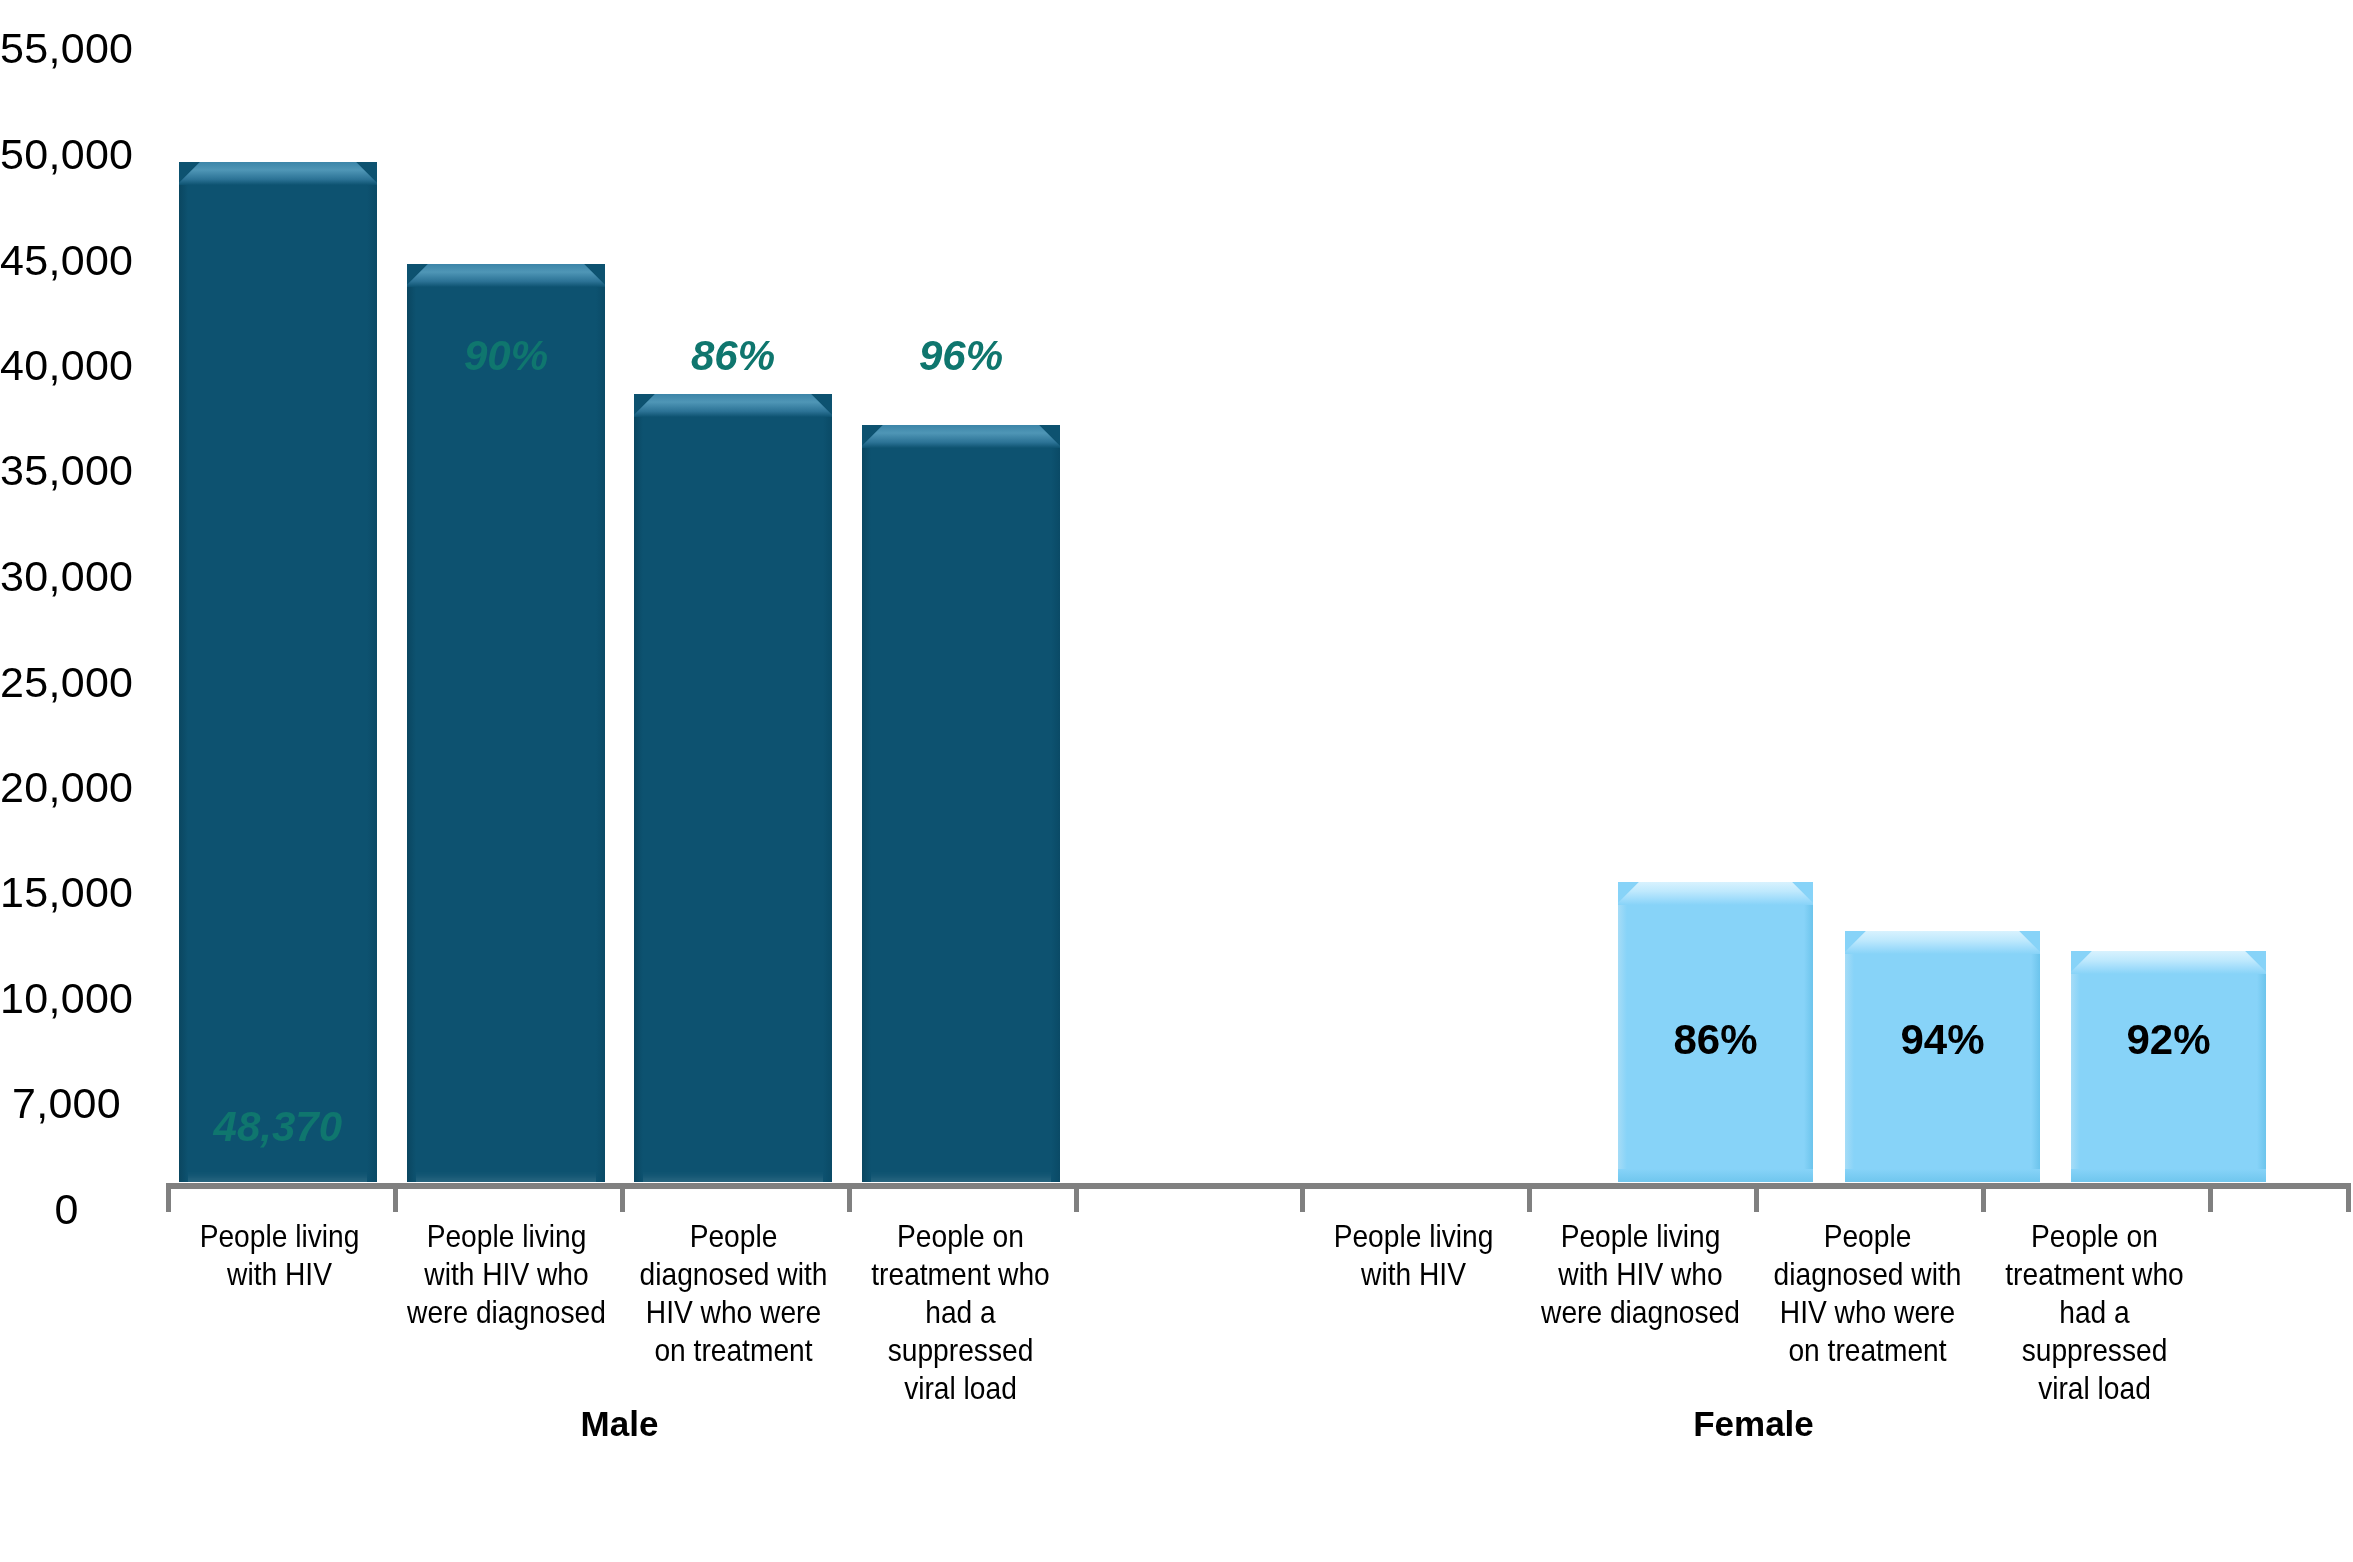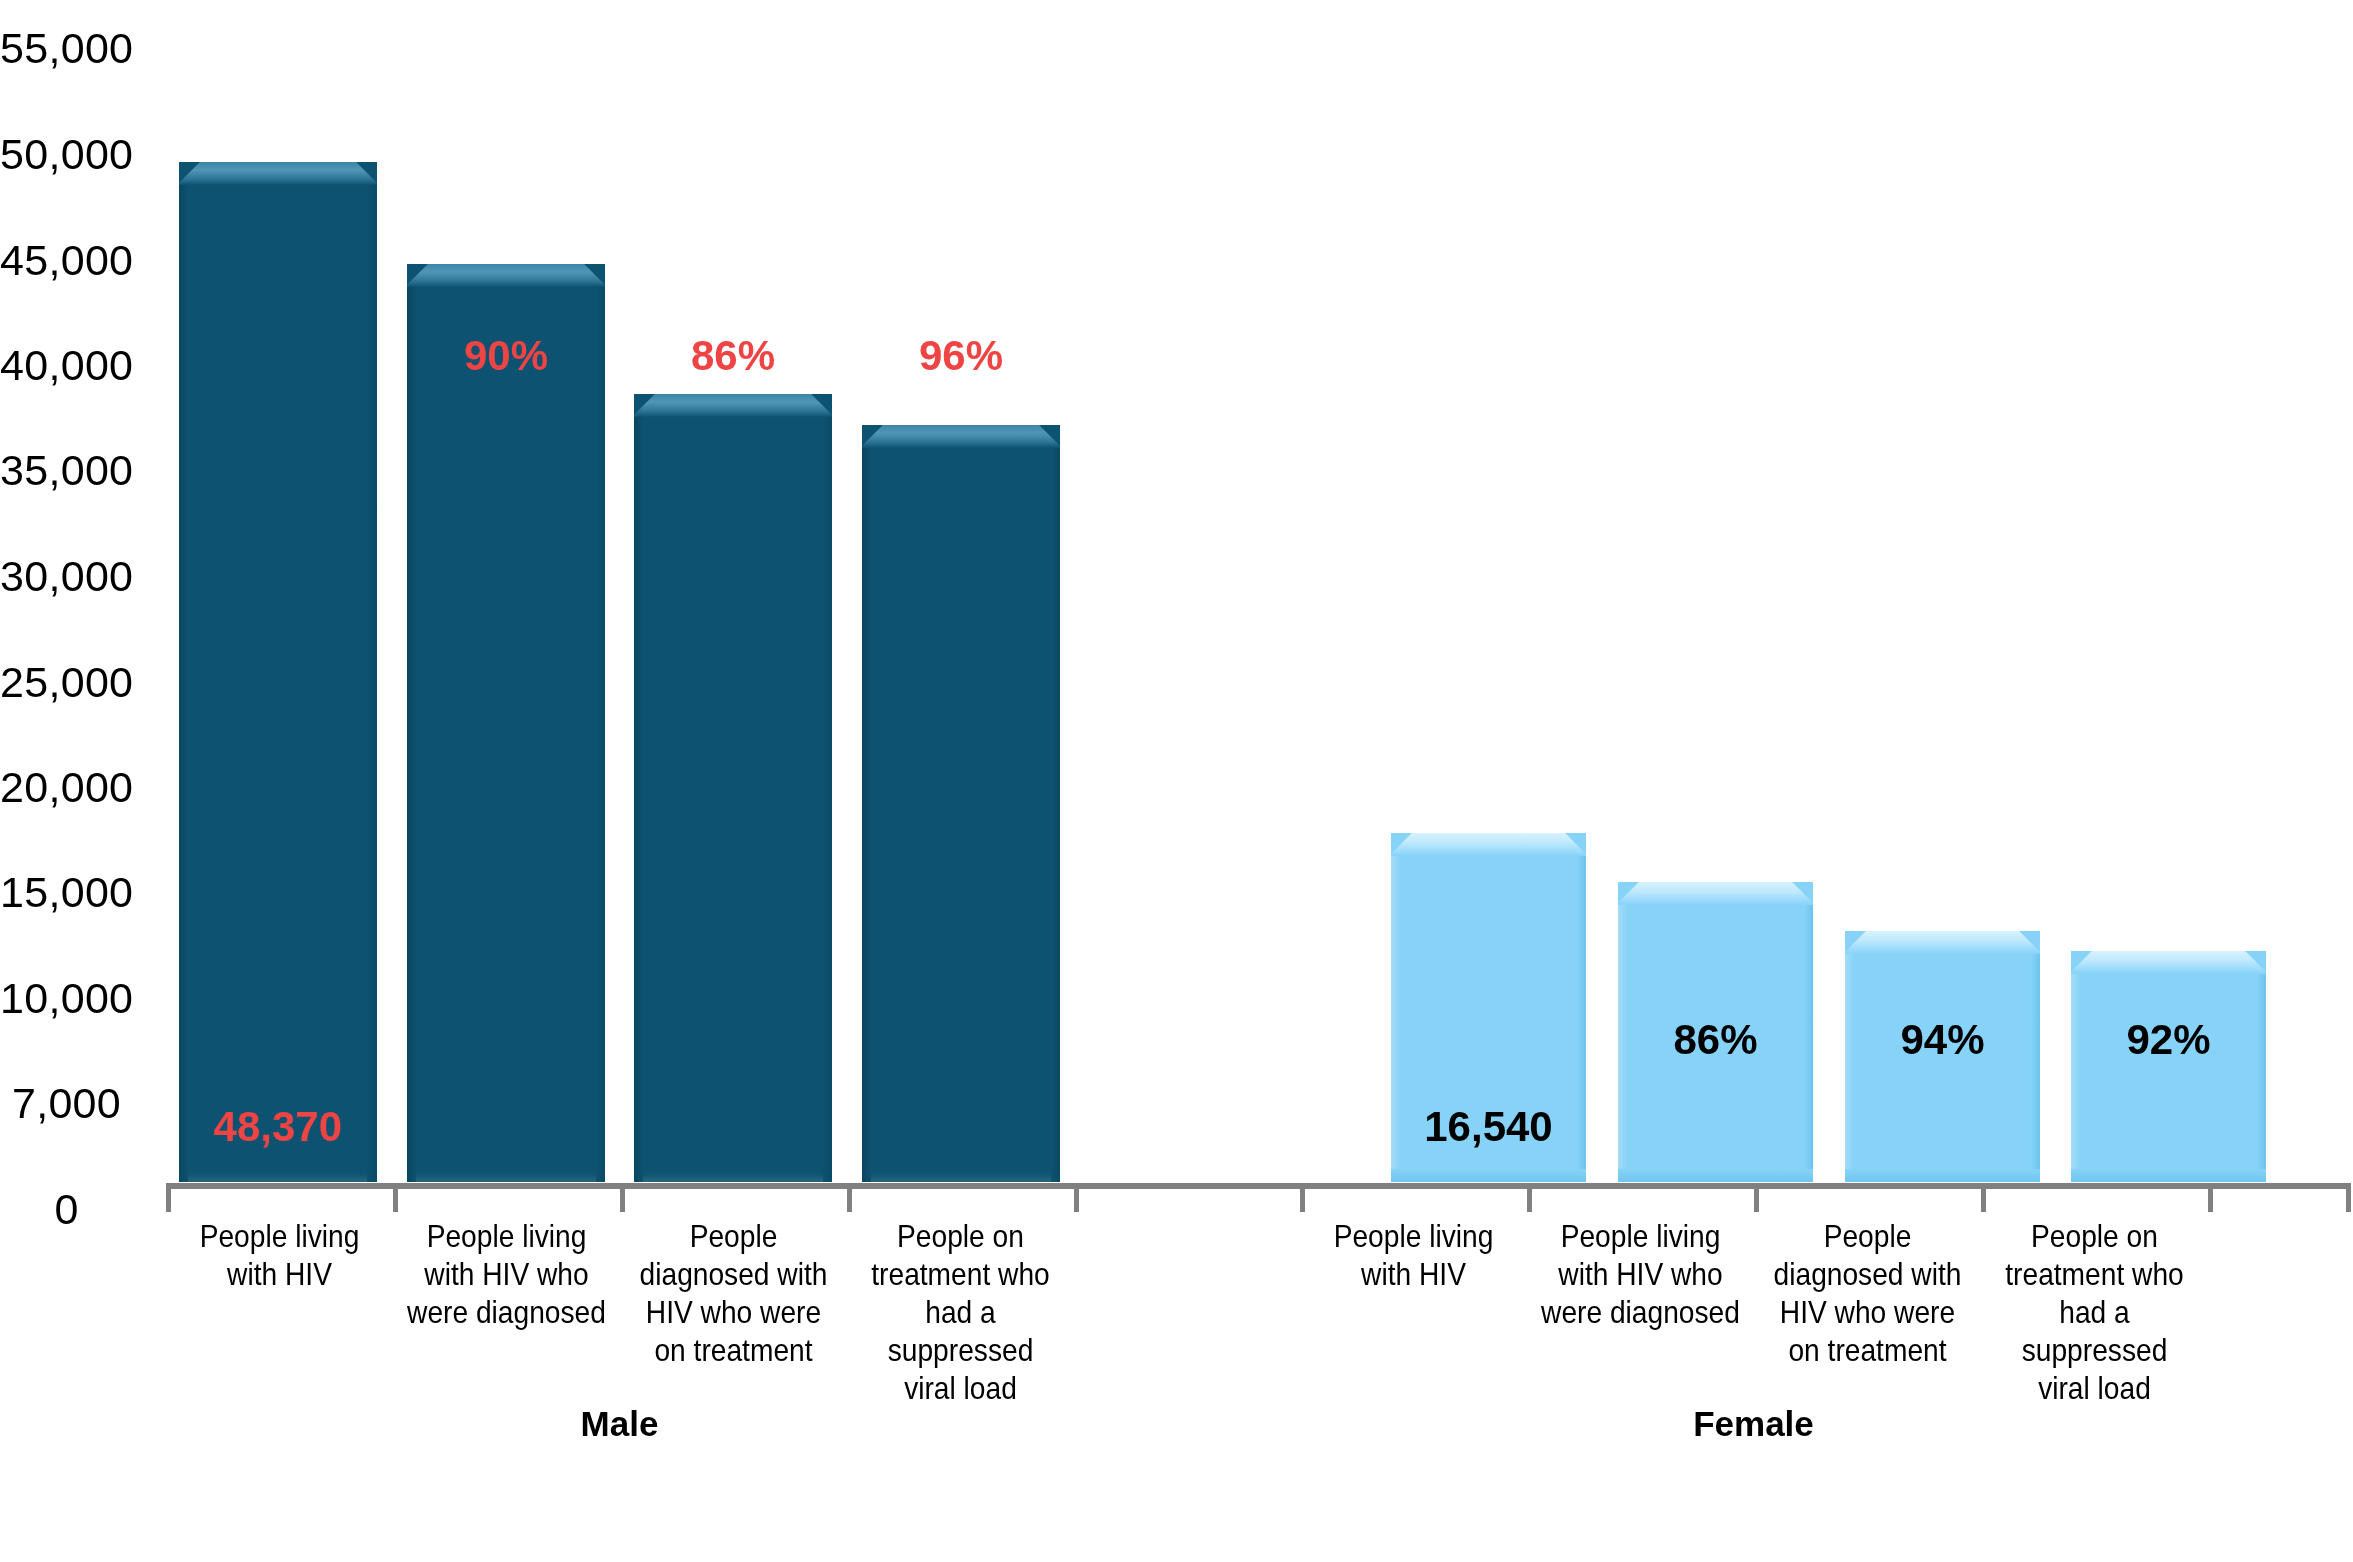--- a/index.html
+++ b/index.html
@@ -140,21 +140,21 @@
   .datalabel{
     position:absolute;
     left:0;right:0;
     text-align:center;
     font-size:42px;
     font-weight:bold;
     white-space:nowrap;
     font-family:"Liberation Sans",sans-serif;
     z-index:5;
   }
-  .datalabel.onwhite{color:#ef4444;}
+  .datalabel.onwhite{color:#0f766e;font-style:italic;}
   .datalabel.onblack{color:#000;}
 
   
   .catlabel{
     position:absolute;
     top:1217px;
     text-align:center;
     font-size:32px;
     line-height:38px;
     color:#000;
@@ -230,30 +230,20 @@
     <div class="bar dark" style="left:696px;width:198px;height:757px;">
       <div class="body"></div>
       <div class="bevel-left"></div>
       <div class="bevel-right"></div>
       <div class="bevel-top"></div>
       <div class="corner-l"></div>
       <div class="corner-r"></div>
       <div class="datalabel onwhite" style="bottom:802px;">96%</div>
     </div>
 
-    <div class="bar light" style="left:1225px;width:195px;height:349px;">
-      <div class="body"></div>
-      <div class="bevel-left"></div>
-      <div class="bevel-right"></div>
-      <div class="bevel-bottom"></div>
-      <div class="bevel-top"></div>
-      <div class="corner-l"></div>
-      <div class="corner-r"></div>
-      <div class="datalabel onblack" style="bottom:31px;">16,540</div>
-    </div>
 
     <div class="bar light" style="left:1452px;width:195px;height:300px;">
       <div class="body"></div>
       <div class="bevel-left"></div>
       <div class="bevel-right"></div>
       <div class="bevel-bottom"></div>
       <div class="bevel-top"></div>
       <div class="corner-l"></div>
       <div class="corner-r"></div>
       <div class="datalabel onblack" style="bottom:118px;">86%</div>

